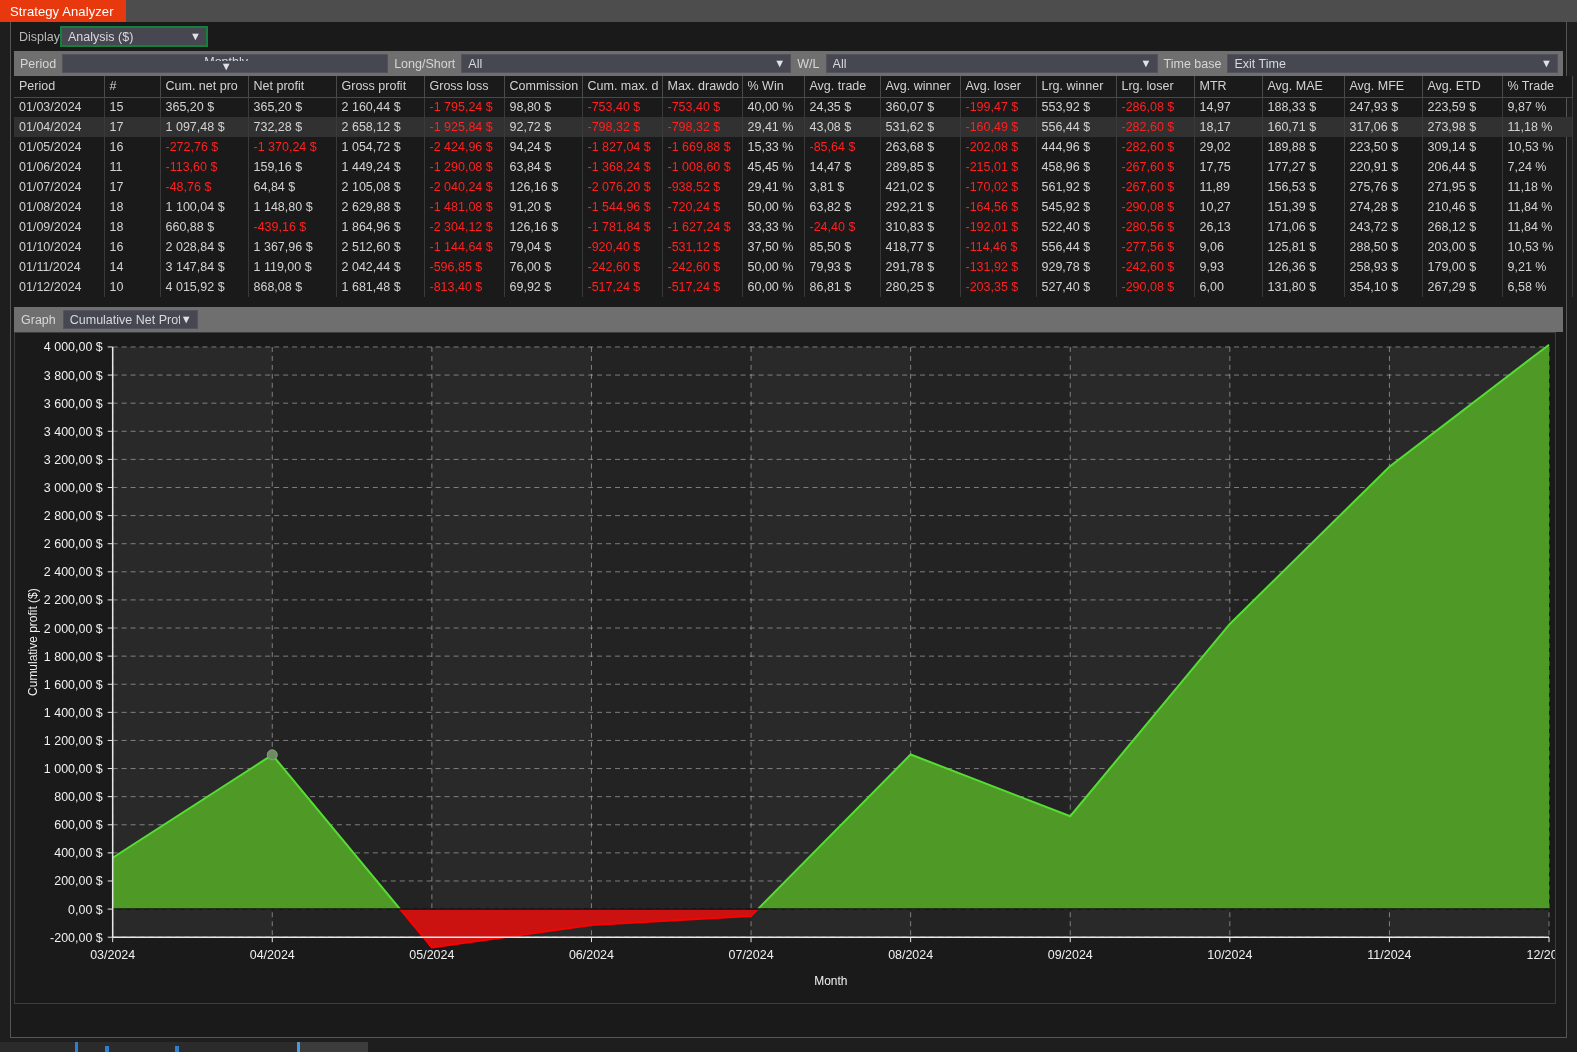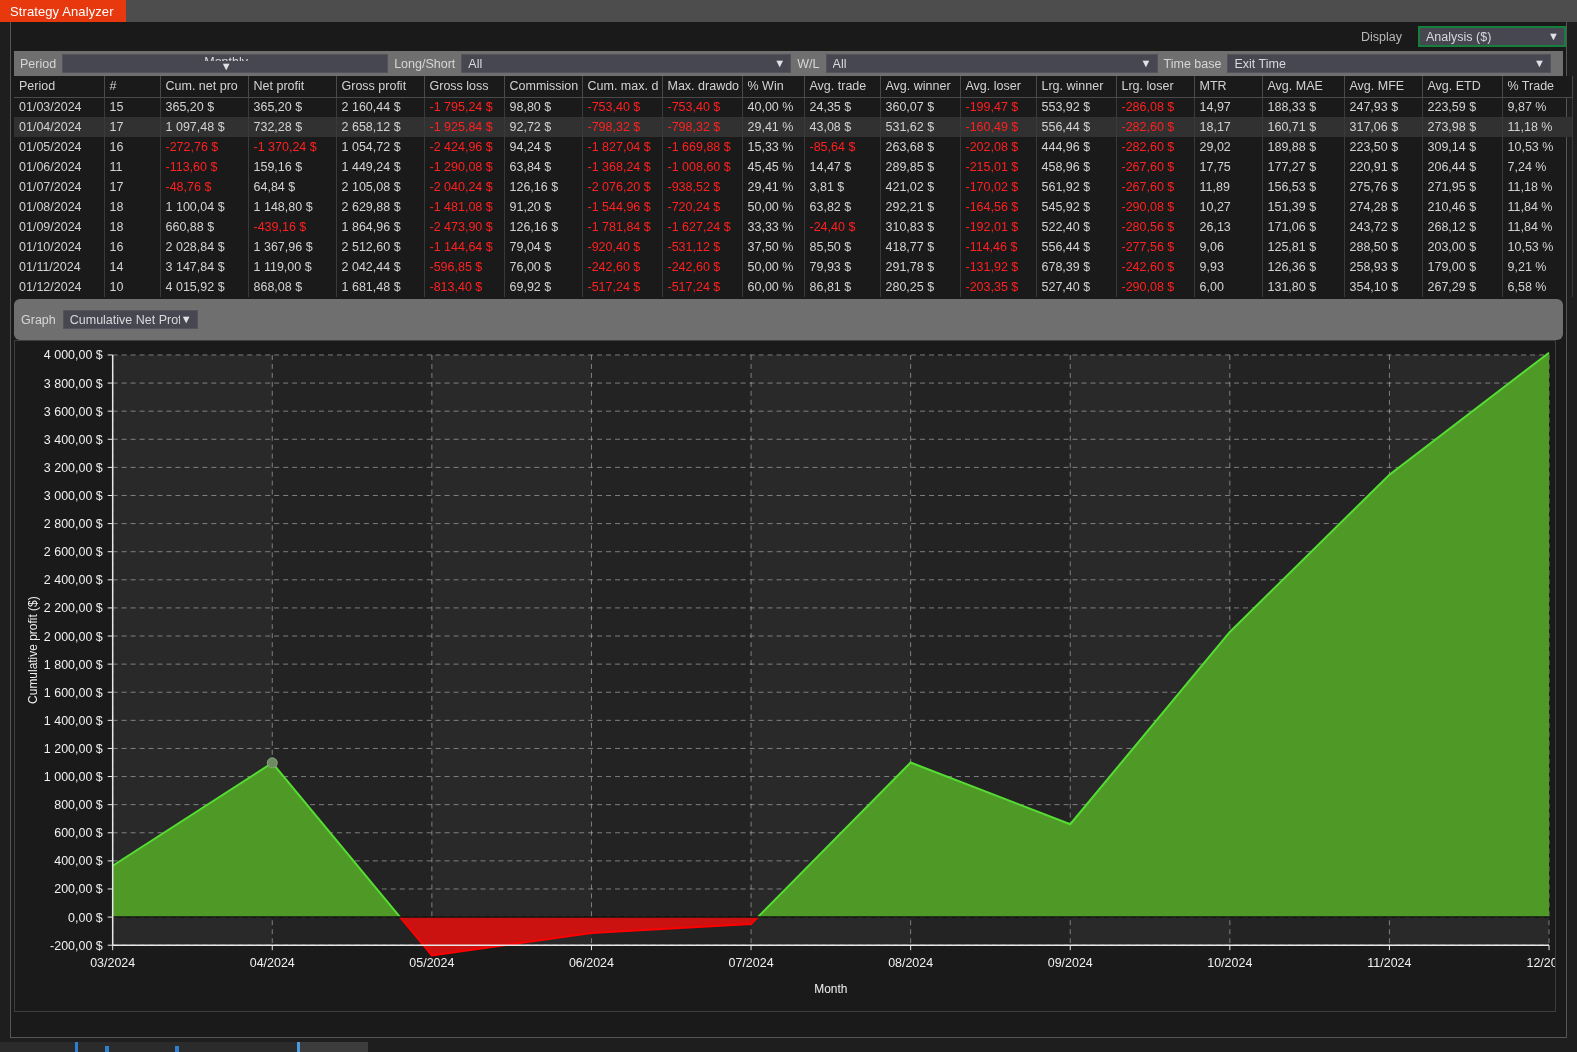--- a/index.html
+++ b/index.html
@@ -22,21 +22,21 @@
 
   
   #panel {
     position:absolute; left:10px; top:22px; right:10px; bottom:14px;
     background:#1a1a1a; border:1px solid #555; border-top:none;
   }
 
   
   #display-row {
     height:29px; display:flex; align-items:center; padding-left:8px;
-    background:#1a1a1a; gap:16px;justify-content:flex-end;
+    background:#1a1a1a; gap:0;
   }
   .lbl { color:#b9b9b9; font-size:12.5px; white-space:nowrap; }
   .combo {
     background:#474751; border:2px solid #15803d; color:#d8d8dd;
     font-size:12.5px; height:21px; display:flex; align-items:center;
     padding:0 4px 0 6px; position:relative; user-select:none;
   }
   .combo .val { flex:1; overflow:hidden; white-space:nowrap; }
   .caret { width:13px; text-align:center; color:#e2e2e6; font-size:11px; line-height:1; }
   #display-combo { width:148px; }
@@ -44,43 +44,43 @@
   
   #filter-row {
     height:25px; background:#6f6f6f; margin:0 3px 0 3px;
     display:flex; align-items:center; gap:0;
   }
   #filter-row .lbl { padding:0 6px; color:#d6d6d6; }
   #filter-row .combo { height:19px; border:1px solid #53535b; }
   #period-combo { width:326px;flex-direction:column; }
   #ls-combo { width:330px; }
   #wl-combo  { width:332px; }
-  #tb-combo  { flex:1; min-width:50px; margin-right:12px; }
+  #tb-combo  { flex:1; min-width:50px; margin-right:5px; }
 
   
   #table-wrap { margin:0 3px; background:#1a1a1a; }
   table { border-collapse:collapse; width:100%; table-layout:fixed; }
   thead th {
     background:#1a1a1a; color:#d2d2d2; font-size:12.5px; font-weight:normal;
     text-align:left; height:21px; padding:0 5px;
     border-right:1px solid #4a4a4a; border-bottom:1px solid #4a4a4a;
     overflow:hidden; white-space:nowrap;
   }
   tbody td {
     color:#d2d2d2; font-size:12.5px; height:20px; padding:0 5px;
     border-right:1px solid #3a3a3a;
     white-space:nowrap; overflow:hidden;
   }
   tbody tr.sel td { background:#313131; }
   td.neg, .neg { color:#ff2020; }
 
   
   #graph-bar {
-    height:41px; background:#6f6f6f; margin:2px 3px 0 3px;
-    display:flex; align-items:center;border-radius:6px;
+    height:25px; background:#6f6f6f; margin:10px 3px 0 3px;
+    display:flex; align-items:center;
   }
   #graph-bar .lbl{ padding:0 7px; color:#d6d6d6; }
   #graph-combo { width:135px; height:19px; border:1px solid #53535b; }
 
   #chart-outer {
     margin:0 10px 3px 3px; background:#1a1a1a;
     border:1px solid #3d3d3d; position:relative;
     height:672px;
   }
   #chart-svg { display:block; width:100%; height:100%; }
@@ -324,21 +324,21 @@
             <td>274,28 $</td>
             <td>210,46 $</td>
             <td>11,84 %</td>
           </tr>
           <tr>
             <td>01/09/2024</td>
             <td>18</td>
             <td>660,88 $</td>
             <td class="neg">-439,16 $</td>
             <td>1 864,96 $</td>
-            <td class="neg">-2 473,90 $</td>
+            <td class="neg">-2 304,12 $</td>
             <td>126,16 $</td>
             <td class="neg">-1 781,84 $</td>
             <td class="neg">-1 627,24 $</td>
             <td>33,33 %</td>
             <td class="neg">-24,40 $</td>
             <td>310,83 $</td>
             <td class="neg">-192,01 $</td>
             <td>522,40 $</td>
             <td class="neg">-280,56 $</td>
             <td>26,13</td>
@@ -376,21 +376,21 @@
             <td>1 119,00 $</td>
             <td>2 042,44 $</td>
             <td class="neg">-596,85 $</td>
             <td>76,00 $</td>
             <td class="neg">-242,60 $</td>
             <td class="neg">-242,60 $</td>
             <td>50,00 %</td>
             <td>79,93 $</td>
             <td>291,78 $</td>
             <td class="neg">-131,92 $</td>
-            <td>678,39 $</td>
+            <td>929,78 $</td>
             <td class="neg">-242,60 $</td>
             <td>9,93</td>
             <td>126,36 $</td>
             <td>258,93 $</td>
             <td>179,00 $</td>
             <td>9,21 %</td>
           </tr>
           <tr>
             <td>01/12/2024</td>
             <td>10</td>

